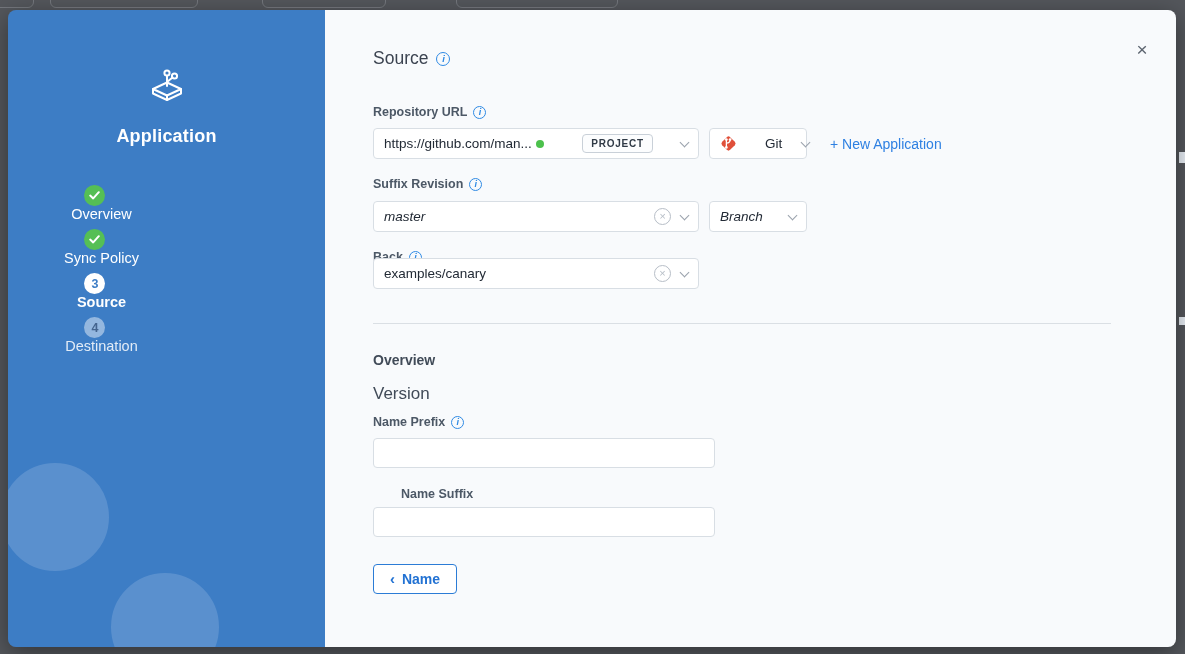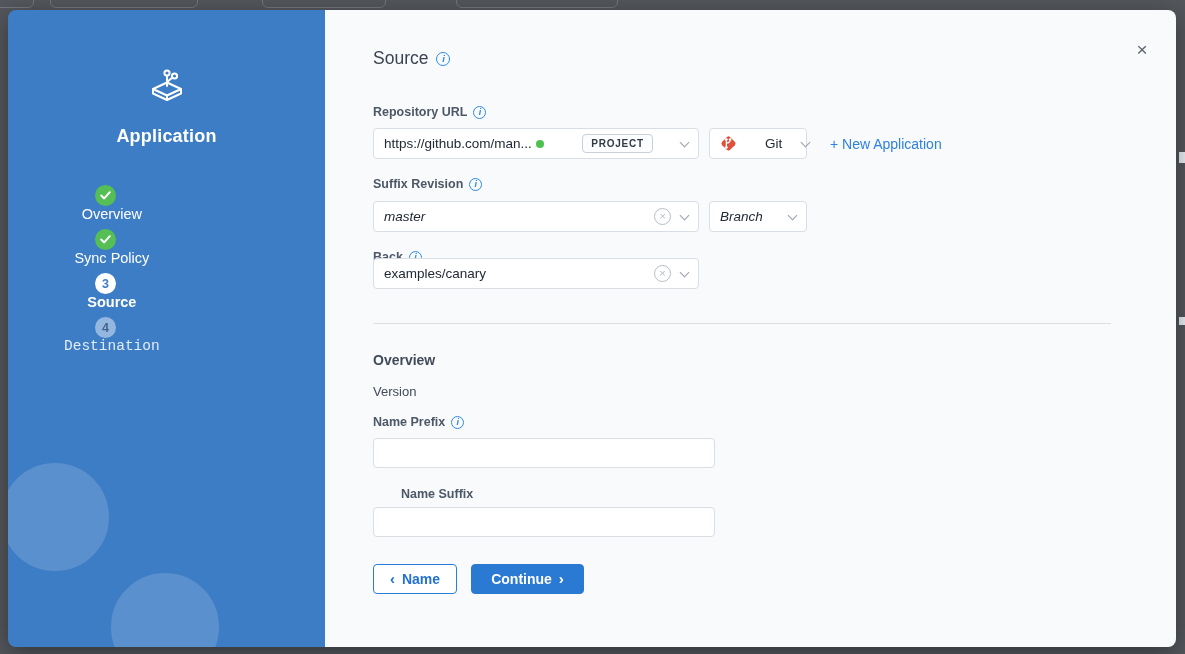--- a/index.html
+++ b/index.html
@@ -28,21 +28,21 @@
 
   .steps { position:absolute; left:56px; top:175px; }
   .step { display:flex; align-items:center; height:22px; margin-bottom:22px; cursor:pointer;flex-direction:column; }
   .step-circle { width:21px; height:21px; border-radius:50%; flex:0 0 21px;
                  display:flex; align-items:center; justify-content:center; margin-right:13px; }
   .step-circle.done { background:#55bf55; }
   .step-circle.current { background:#ffffff; color:#3d7dc5; font-size:12.5px; font-weight:700; }
   .step-circle.todo { background:rgba(255,255,255,.45); color:#44648e; font-size:12.5px; font-weight:700; }
   .step-label { color:#fff; font-size:14.5px; font-weight:400; }
   .step-label.current { font-weight:700; }
-  .step-label.todo { color:rgba(255,255,255,.85);font-family:Liberation Mono, monospace; }
+  .step-label.todo { color:rgba(255,255,255,.85); }
 
   
   .main { position:relative; flex:1; background:#f8fafc; }
 
   .close-btn { position:absolute; left:806px; top:28px; width:22px; height:22px;
                display:flex; align-items:center; justify-content:center;
                color:#5d6570; font-size:19px; line-height:1; cursor:pointer; }
 
   .row { position:absolute; display:flex; align-items:center; }
   .heading { left:48px; top:38px; }
@@ -75,21 +75,21 @@
                 background:#fcfdfe; font-size:10px; font-weight:700; letter-spacing:.8px; color:#303a46; }
   .repo-chevron { margin-left:28px; }
 
   .git-icon { width:17px; height:17px; margin-right:8px; flex:0 0 17px; }
 
   .link { font-size:14px; font-weight:500; color:#2e80e2; margin-left:23px; cursor:pointer; white-space:nowrap; }
 
   .divider { position:absolute; left:48px; top:313px; width:738px; height:1px; background:#dadfe4; }
 
   .sec-heading { position:absolute; left:48px; font-size:14px; font-weight:700; color:#414b58; }
-  .sec-sub { position:absolute; left:48px; font-size:13px; font-weight:400; color:#414b58; }
+  .sec-sub { position:absolute; left:48px; font-size:17px; font-weight:400; color:#414b58; }
 
   .text-input { position:absolute; left:48px; width:342px; height:30px; background:#fff;
                 border:1px solid #d8dee4; border-radius:4px; padding:0 10px;
                 font-size:13.5px; color:#222a35; font-family:"Liberation Sans", sans-serif; outline:none; }
 
   .btn-row { left:48px; top:554px; gap:14px; }
   .btn { height:30px; border-radius:4px; display:flex; align-items:center; justify-content:center;
          font-size:14px; font-weight:700; cursor:pointer; gap:7px; }
   .btn-back { width:84px; background:#fff; border:1.5px solid #2b7cd6; color:#2272d3; }
   .btn-continue { width:113px; background:#2a7ad3; border:1.5px solid #2a7ad3; color:#fff; }
@@ -233,21 +233,17 @@
       <div class="field-label" style="left:48px; top:477px;margin-left:28px;">
         <span>Name Suffix</span>
       </div>
       <input class="text-input" style="top: 497px;" value="">
 
       <div class="row btn-row">
         <div class="btn btn-back">
           <span class="chev-glyph">‹</span>
           <span>Name</span>
         </div>
-        <div class="btn btn-continue">
-          <span>Continue</span>
-          <span class="chev-glyph">›</span>
-        </div>
       </div>
 
     </div>
   </div>
 </div>
 
 </body></html>

